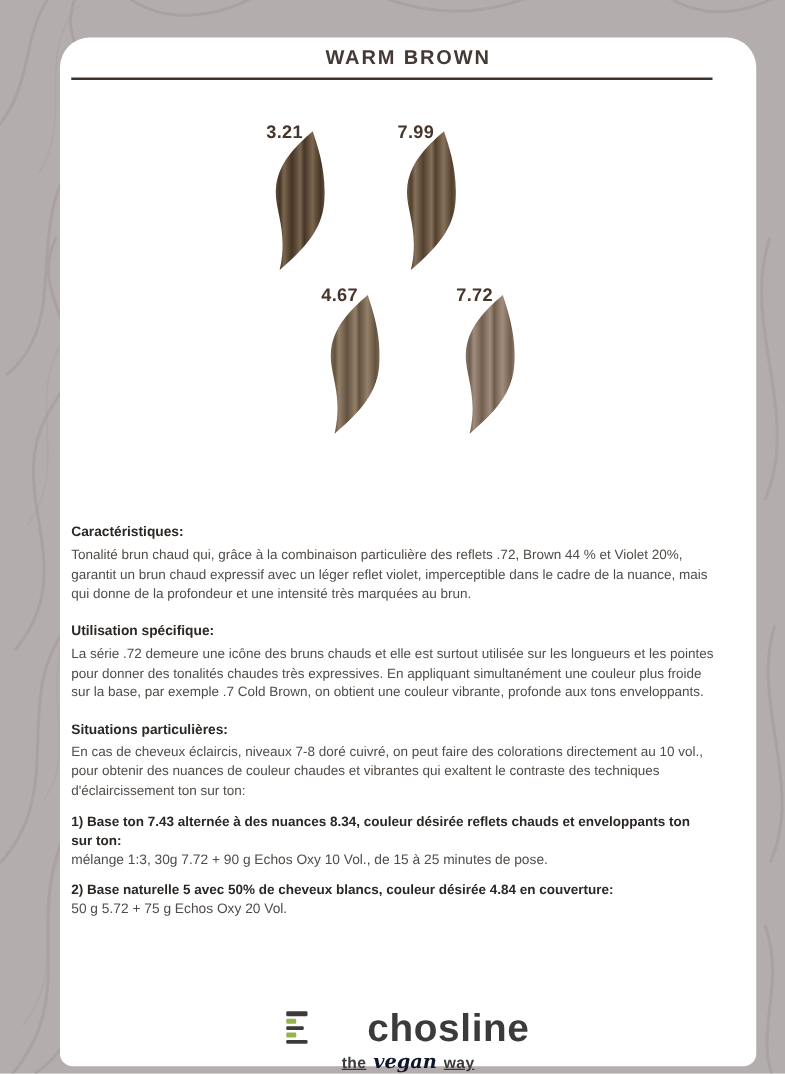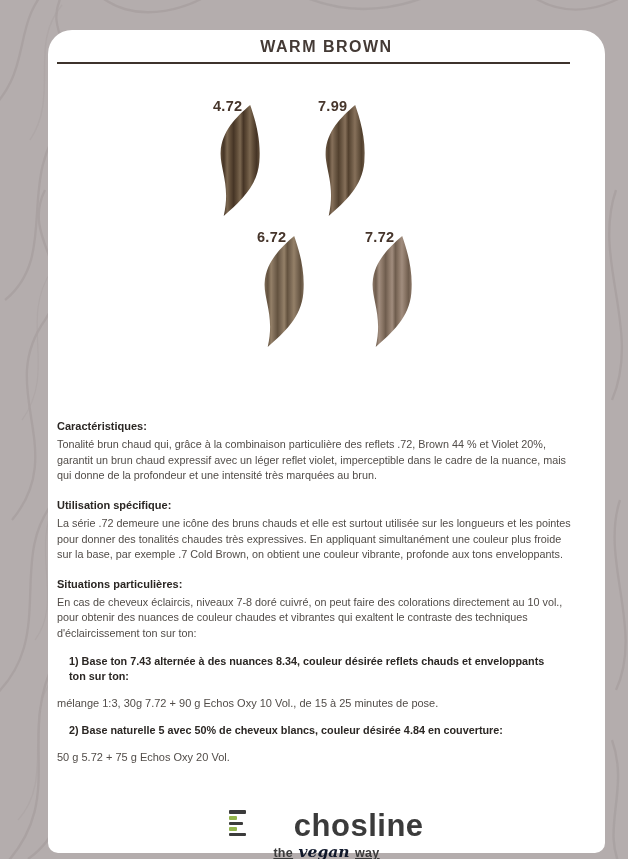--- a/index.html
+++ b/index.html
@@ -45,29 +45,29 @@
   .section-heading{
     font-size:11px;font-weight:700;color:#2b2724;
     margin:0 0 5px 0;
   }
   .section-heading.spaced{margin-top:15px;}
   .section-body{
     font-size:10.8px;line-height:1.45;margin:0;
     color:#514c48;
   }
   .case-item{margin-top:9px;}
-  .case-bold{font-size:10.8px;line-height:1.4;font-weight:700;color:#2b2724;margin:12px;}
+  .case-bold{font-size:10.8px;line-height:1.4;font-weight:700;color:#2b2724;margin:0;}
   .case-normal{font-size:11px;line-height:1.4;margin:0;color:#514c48;}
 
   .logo{
     position:absolute;left:48px;top:800px;width:557px;
     text-align:center;
   }
   .brand-line{
-    display:inline-flex;align-items:flex-start;justify-content:center;
+    display:inline-flex;align-items:center;justify-content:center;
     color:#3b3b3b;
     gap:45px;
   }
   .logo-e{
     display:inline-flex;flex-direction:column;gap:2px;
     margin-right:2.5px;
   }
   .logo-e i{display:block;height:3.6px;border-radius:1px;}
   .logo-e .d1{width:17px;background:#3b3b3b;}
   .logo-e .g1{width:8px;}
@@ -115,21 +115,21 @@
   </svg>
 
   <div class="card"></div>
 
   <div class="content">
 
     <div class="page-title">WARM BROWN</div>
     <div class="title-rule"></div>
 
     <div class="swatch" style="left:205px;top:95px">
-      <span class="swatch-label">4.72</span>
+      <span class="swatch-label">3.21</span>
       <svg width="64" height="114" viewBox="0 0 60 112">
         <defs>
             <linearGradient id="grad0" x1="0" y1="0" x2="1" y2="0">
               <stop offset="0.0%" stop-color="#5f4c38"></stop>
               <stop offset="8.3%" stop-color="#463526"></stop>
               <stop offset="16.7%" stop-color="#7b6750"></stop>
               <stop offset="25.0%" stop-color="#5f4c38"></stop>
               <stop offset="33.3%" stop-color="#463526"></stop>
               <stop offset="41.7%" stop-color="#5f4c38"></stop>
               <stop offset="50.0%" stop-color="#7b6750"></stop>
@@ -163,21 +163,21 @@
               <stop offset="83.3%" stop-color="#6b5844"></stop>
               <stop offset="91.7%" stop-color="#52402e"></stop>
               <stop offset="100.0%" stop-color="#6b5844"></stop>
             </linearGradient>
           </defs>
         <path d="M40,1 C26,13 12,27 11,47 C10,63 21,80 14,110 C30,96 47,81 49,57 C51,33 44,13 40,1 Z" fill="url(#grad1)"></path>
       </svg>
     </div>
 
     <div class="swatch" style="left:249px;top:226px">
-      <span class="swatch-label">6.72</span>
+      <span class="swatch-label">4.67</span>
       <svg width="64" height="114" viewBox="0 0 60 112">
         <defs>
             <linearGradient id="grad2" x1="0" y1="0" x2="1" y2="0">
               <stop offset="0.0%" stop-color="#7b6955"></stop>
               <stop offset="8.3%" stop-color="#63523f"></stop>
               <stop offset="16.7%" stop-color="#948068"></stop>
               <stop offset="25.0%" stop-color="#7b6955"></stop>
               <stop offset="33.3%" stop-color="#63523f"></stop>
               <stop offset="41.7%" stop-color="#7b6955"></stop>
               <stop offset="50.0%" stop-color="#948068"></stop>

